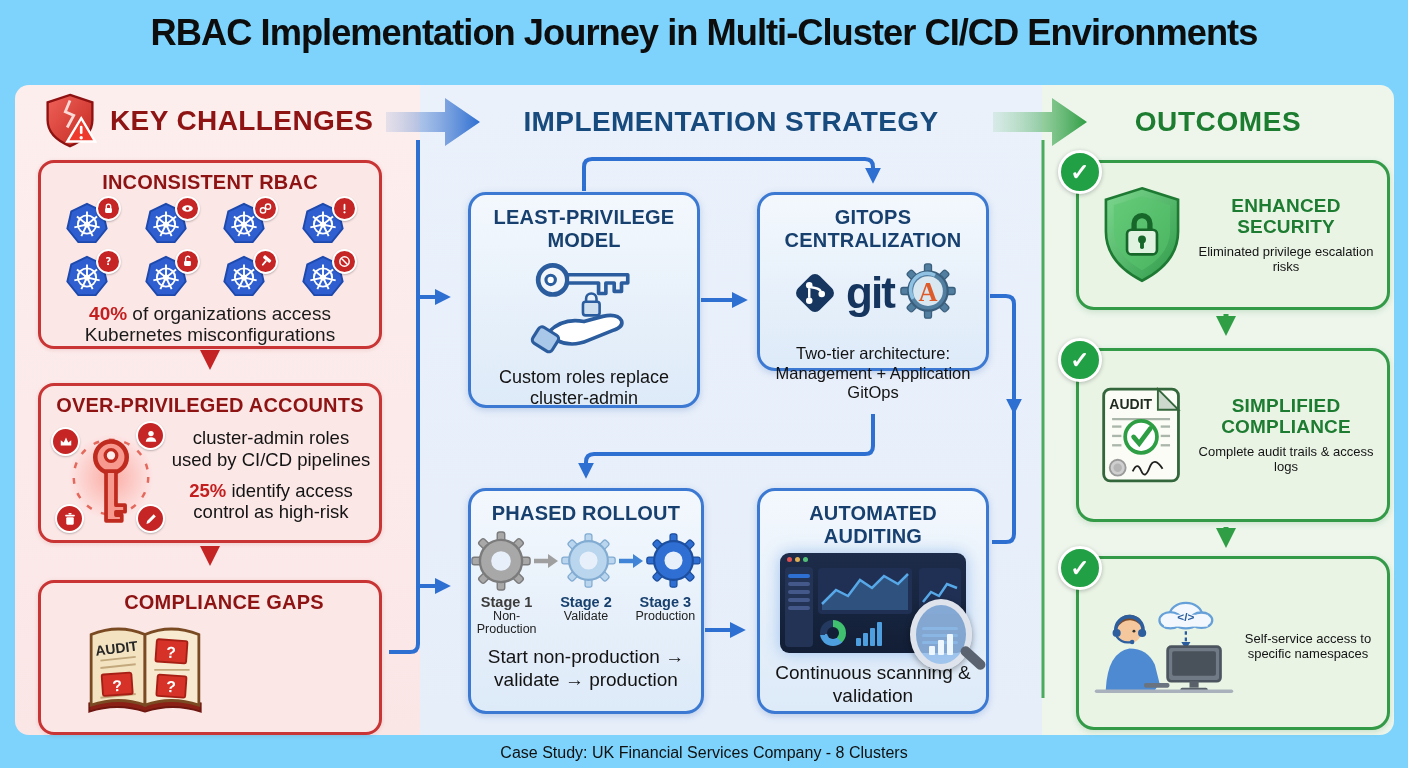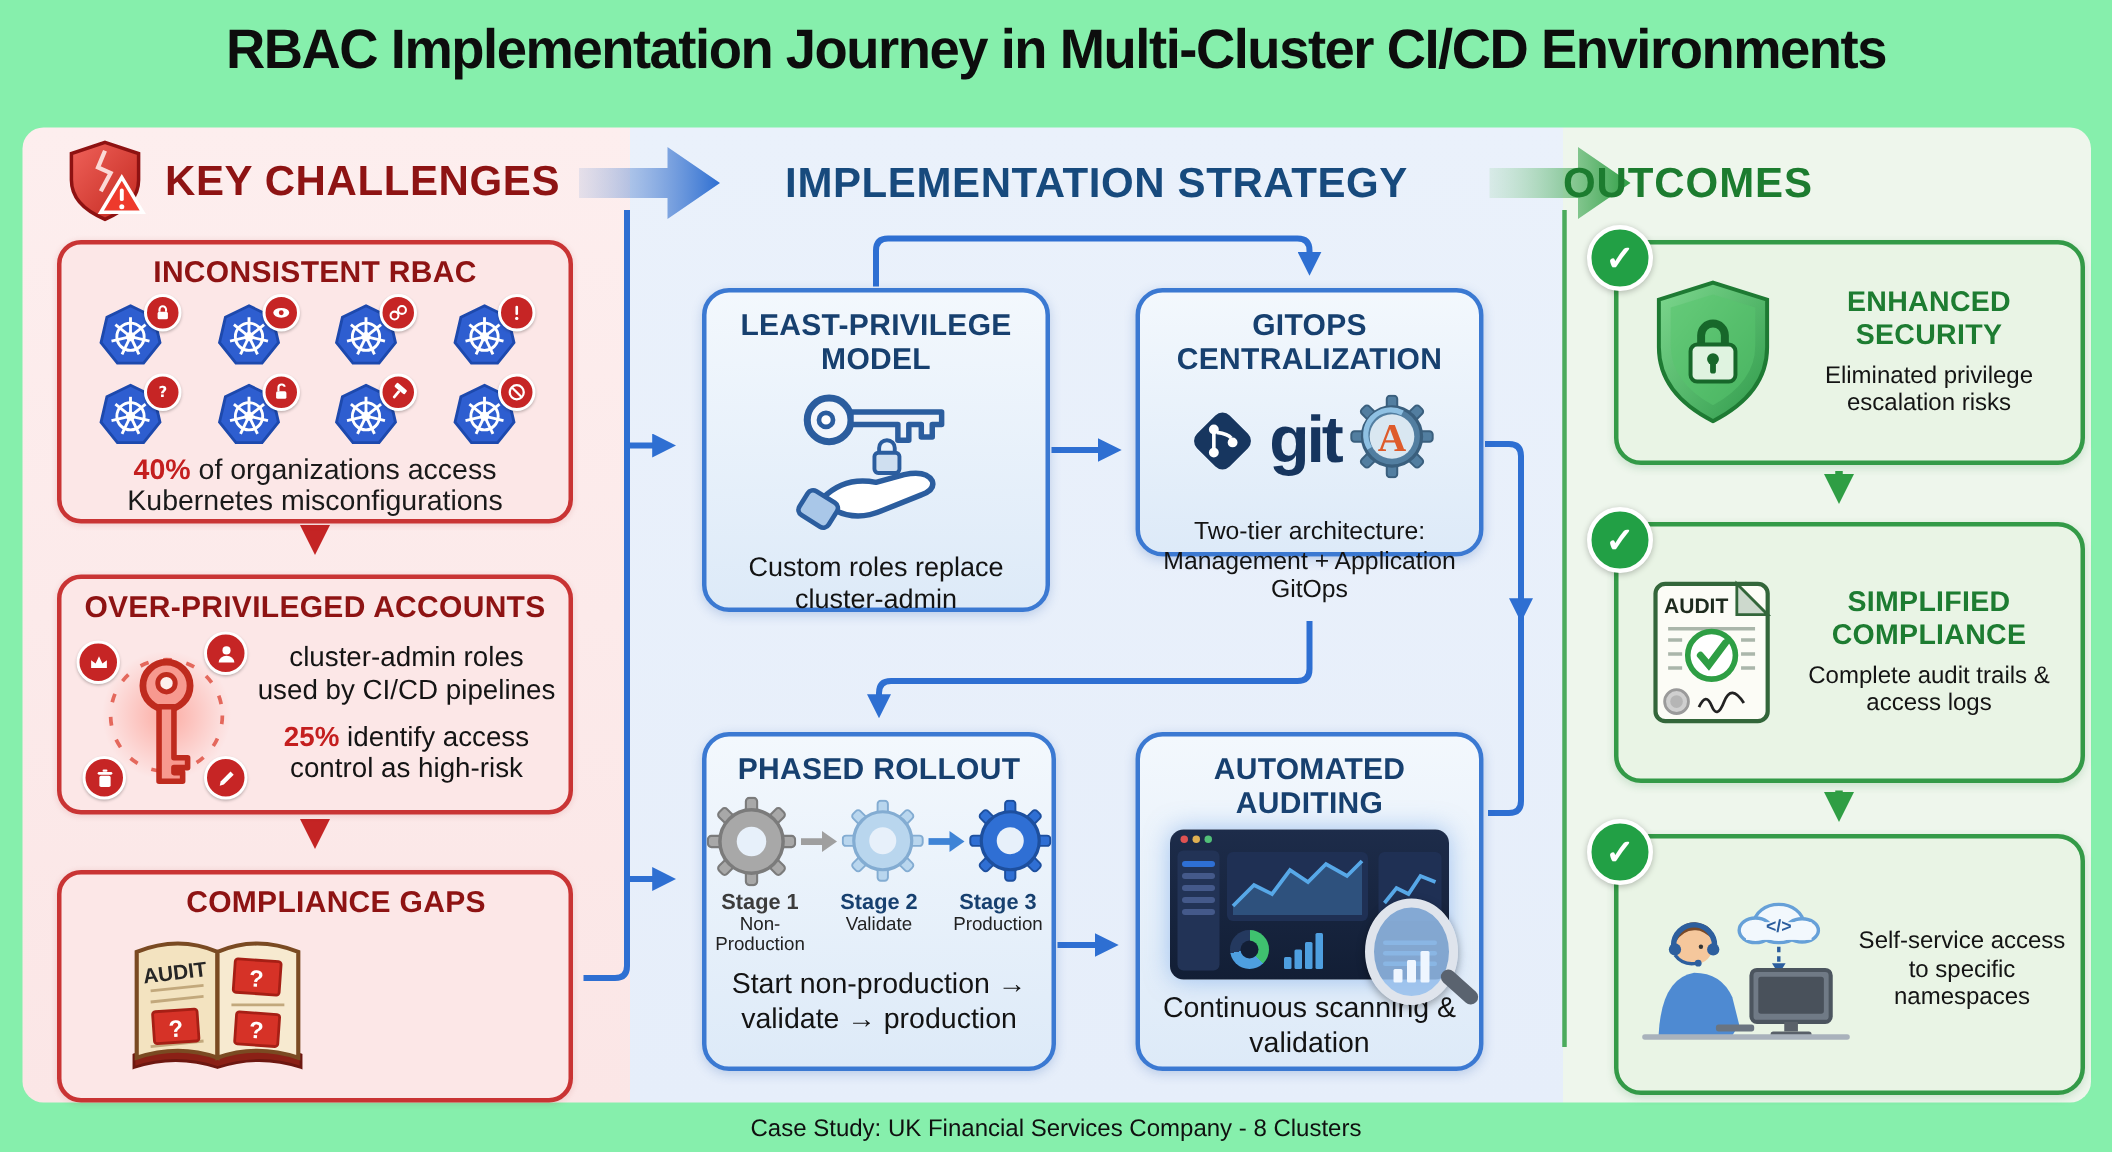--- a/index.html
+++ b/index.html
@@ -1,30 +1,30 @@
 <!DOCTYPE html>
 <html><head>
 <meta charset="utf-8">
 <style>
   html,body{margin:0;padding:0;background:#fff;}
-  .page{position:relative;width:1408px;height:768px;background:#86efac;overflow:hidden;
+  .page{position:relative;width:1408px;height:768px;background:#7dd3fc;overflow:hidden;
         font-family:"Liberation Sans",sans-serif;color:#161616;}
   .page-title{position:absolute;top:12px;left:0;right:0;text-align:center;margin:0;
         font-size:37px;font-weight:800;letter-spacing:-1px;color:#0d0d0d;transform:scaleX(.98);}
   
   .panel{position:absolute;top:85px;height:650px;}
   .panel-challenges{left:15px;width:405px;background:linear-gradient(180deg,#fdeeee,#fbe6e6);border-radius:14px 0 0 14px;}
   .panel-strategy{left:420px;width:622px;background:linear-gradient(180deg,#eaf1fb,#e6eefa);}
   .panel-outcomes{left:1042px;width:352px;background:#eef6ec;border-radius:0 14px 14px 0;}
   
   .col-header{position:absolute;z-index:8;font-weight:800;}
   .ch-header{left:42px;top:92px;display:flex;align-items:center;gap:12px;}
   .ch-header-label{font-size:28px;color:#8e1313;letter-spacing:.4px;}
   .st-header{left:420px;width:622px;top:106px;text-align:center;font-size:28px;color:#174a7d;letter-spacing:.4px;}
-  .out-header{left:1042px;width:352px;top:106px;text-align:left;font-size:28px;color:#1c7c2f;letter-spacing:.6px;}
+  .out-header{left:1042px;width:352px;top:106px;text-align:center;font-size:28px;color:#1c7c2f;letter-spacing:.6px;}
   
   .cbox{position:absolute;left:38px;width:344px;background:#fce7e7;border:3px solid #c93434;
         border-radius:16px;box-sizing:border-box;z-index:10;box-shadow:0 1px 4px rgba(160,40,40,.15);}
   #cbox-rbac{top:160px;height:189px;}
   #cbox-priv{top:383px;height:160px;}
   #cbox-comp{top:580px;height:155px;padding-left:28px;}
   .cbox-title{text-align:center;font-weight:800;color:#8e1313;font-size:20px;margin-top:8px;letter-spacing:.2px;}
   #k8s-grid{display:flex;flex-wrap:wrap;width:300px;margin:2px auto 0;justify-content:space-between;}
   .k8s-cell{position:relative;width:64px;height:53px;}
   .k8s-cell .k8s{position:absolute;left:4px;top:5px;width:46px;height:46px;}
@@ -93,21 +93,21 @@
   .obox{position:absolute;left:1076px;width:314px;background:#e9f4e5;border:3px solid #339a47;border-radius:18px;
         display:flex;align-items:center;padding:8px 10px;box-sizing:border-box;z-index:10;
         box-shadow:0 2px 6px rgba(50,140,70,.2);}
   #obox-sec{top:160px;height:150px;}
   #obox-comp{top:348px;height:174px;}
   #obox-dev{top:556px;height:174px;}
   .icon-wrap{width:106px;flex:none;display:flex;justify-content:center;}
   #obox-dev .icon-wrap{width:150px;}
   .obox-text{flex:1;text-align:center;}
   .obox-title{font-size:19px;font-weight:700;color:#1d7c31;line-height:1.12;letter-spacing:.2px;}
-  .obox-desc{font-size:16px;color:#141414;line-height:1.15;margin-top:8px;}
+  .obox-desc{font-size:13px;color:#141414;line-height:1.15;margin-top:8px;}
   .check-badge{position:absolute;left:-21px;top:-13px;width:38px;height:38px;border-radius:50%;background:#22a045;
         border:3px solid #fff;box-shadow:0 1px 4px rgba(0,0,0,.25);color:#fff;display:flex;align-items:center;
         justify-content:center;font-size:23px;font-weight:800;z-index:12;}
   
   .overlay{position:absolute;left:0;top:0;pointer-events:none;z-index:6;}
   .overlay .blue{fill:none;stroke:#2e6fd2;stroke-width:4;}
   .overlay .red{fill:none;stroke:#c42424;stroke-width:5;}
   .overlay .green{fill:none;stroke:#2f9e44;stroke-width:5;}
   .footer{position:absolute;bottom:6px;left:0;right:0;text-align:center;font-size:16px;color:#101010;}
 </style>

